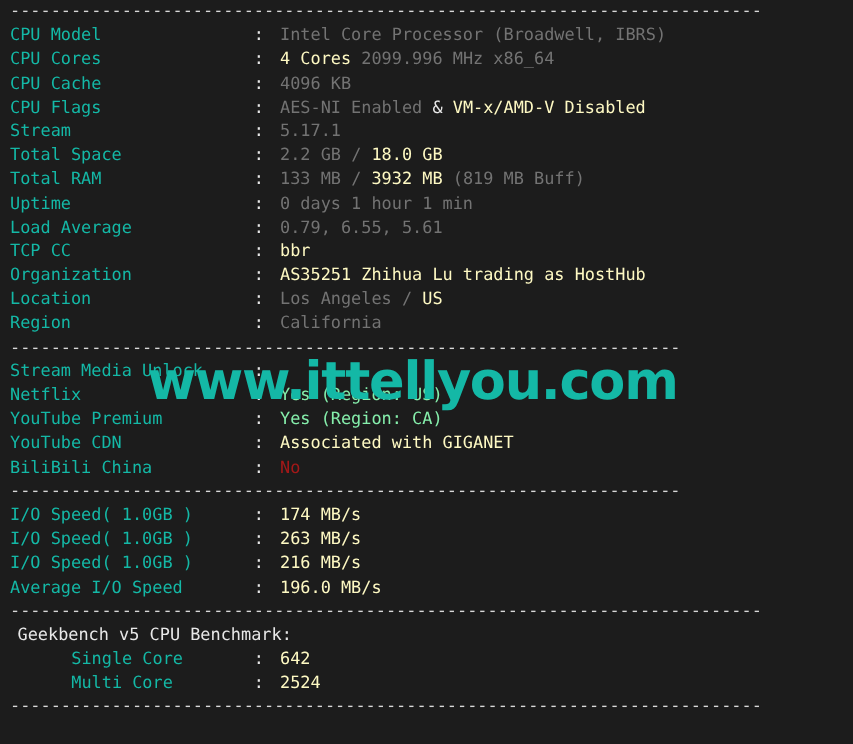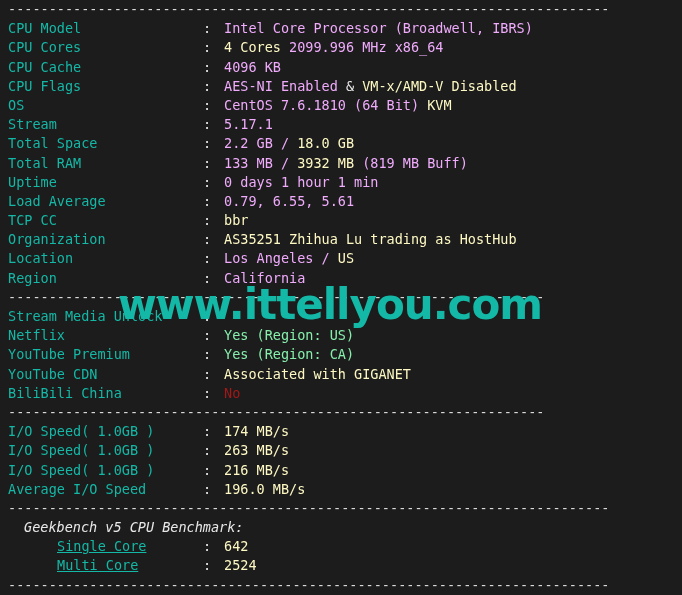--- a/index.html
+++ b/index.html
@@ -46,40 +46,38 @@
     display: block;
   }
   .lbl {
     display: inline-block;
     width: 195px;
     color: #14b8a6;
   }
   .lbl.indent {
     padding-left: 49px;
     width: 146px;
-    text-decoration: underline;
   }
   .colon {
     display: inline-block;
     width: 21px;
     color: #e8e8e8;
   }
-  .c-cyan   { color: #f0abfc; }
+  .c-cyan   { color: #737373; }
   .c-yellow { color: #fef9c3; }
   .c-green  { color: #86efac; }
   .c-red    { color: #a31818; text-align: center; }
   .c-white  { color: #e8e8e8; }
   .head {
     height: 19.2px;
     line-height: 19.2px;
-    padding-left: 24px;
+    padding-left: 14px;
     color: #e8e8e8;
     white-space: nowrap;
     box-sizing: border-box;
-    font-style: italic;
   }
   #watermark {
     position: absolute;
     left: 118px;
     top: 284px;
     font-family: "DejaVu Sans", "Liberation Sans", sans-serif;
     font-weight: bold;
     font-size: 42px;
     line-height: 42px;
     letter-spacing: -1px;
@@ -93,21 +91,20 @@
 
 <div id="terminal">
 
   <div class="sep full">--------------------------------------------------------------------------</div>
 
   <div id="system-info-block">
       <div class="row"><span class="lbl">CPU Model</span><span class="colon">:</span><span><span class="c-cyan">Intel Core Processor (Broadwell, IBRS)</span></span></div>
       <div class="row"><span class="lbl">CPU Cores</span><span class="colon">:</span><span><span class="c-yellow">4 Cores </span><span class="c-cyan">2099.996 MHz x86_64</span></span></div>
       <div class="row"><span class="lbl">CPU Cache</span><span class="colon">:</span><span><span class="c-cyan">4096 KB</span></span></div>
       <div class="row"><span class="lbl">CPU Flags</span><span class="colon">:</span><span><span class="c-cyan">AES-NI Enabled</span><span class="c-white"> &amp; </span><span class="c-yellow">VM-x/AMD-V Disabled</span></span></div>
-      <div class="row"><span class="lbl">OS</span><span class="colon">:</span><span><span class="c-cyan">CentOS 7.6.1810 (64 Bit) </span><span class="c-yellow">KVM</span></span></div>
       <div class="row"><span class="lbl">Stream</span><span class="colon">:</span><span><span class="c-cyan">5.17.1</span></span></div>
       <div class="row"><span class="lbl">Total Space</span><span class="colon">:</span><span><span class="c-cyan">2.2 GB </span><span class="c-cyan">/ </span><span class="c-yellow">18.0 GB</span></span></div>
       <div class="row"><span class="lbl">Total RAM</span><span class="colon">:</span><span><span class="c-cyan">133 MB </span><span class="c-cyan">/ </span><span class="c-yellow">3932 MB </span><span class="c-cyan">(819 MB Buff)</span></span></div>
       <div class="row"><span class="lbl">Uptime</span><span class="colon">:</span><span><span class="c-cyan">0 days 1 hour 1 min</span></span></div>
       <div class="row"><span class="lbl">Load Average</span><span class="colon">:</span><span><span class="c-cyan">0.79, 6.55, 5.61</span></span></div>
       <div class="row"><span class="lbl">TCP CC</span><span class="colon">:</span><span><span class="c-yellow">bbr</span></span></div>
       <div class="row"><span class="lbl">Organization</span><span class="colon">:</span><span><span class="c-yellow">AS35251 Zhihua Lu trading as HostHub</span></span></div>
       <div class="row"><span class="lbl">Location</span><span class="colon">:</span><span><span class="c-cyan">Los Angeles / </span><span class="c-yellow">US</span></span></div>
       <div class="row"><span class="lbl">Region</span><span class="colon">:</span><span><span class="c-cyan">California</span></span></div>
     </div>

